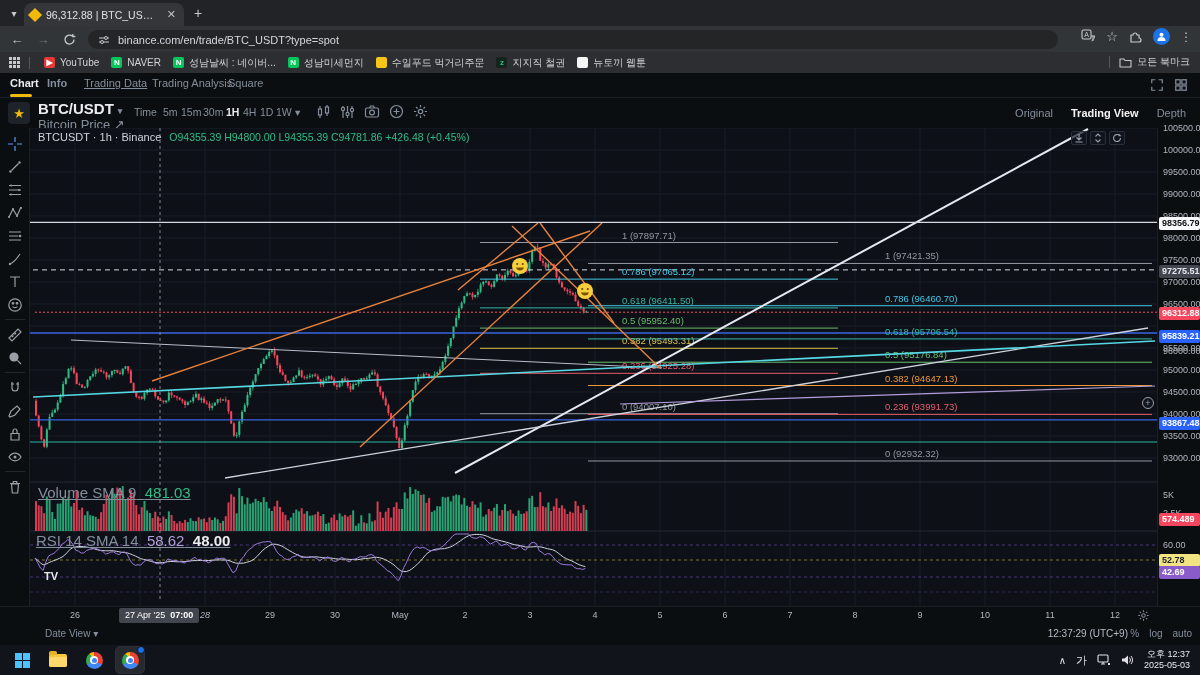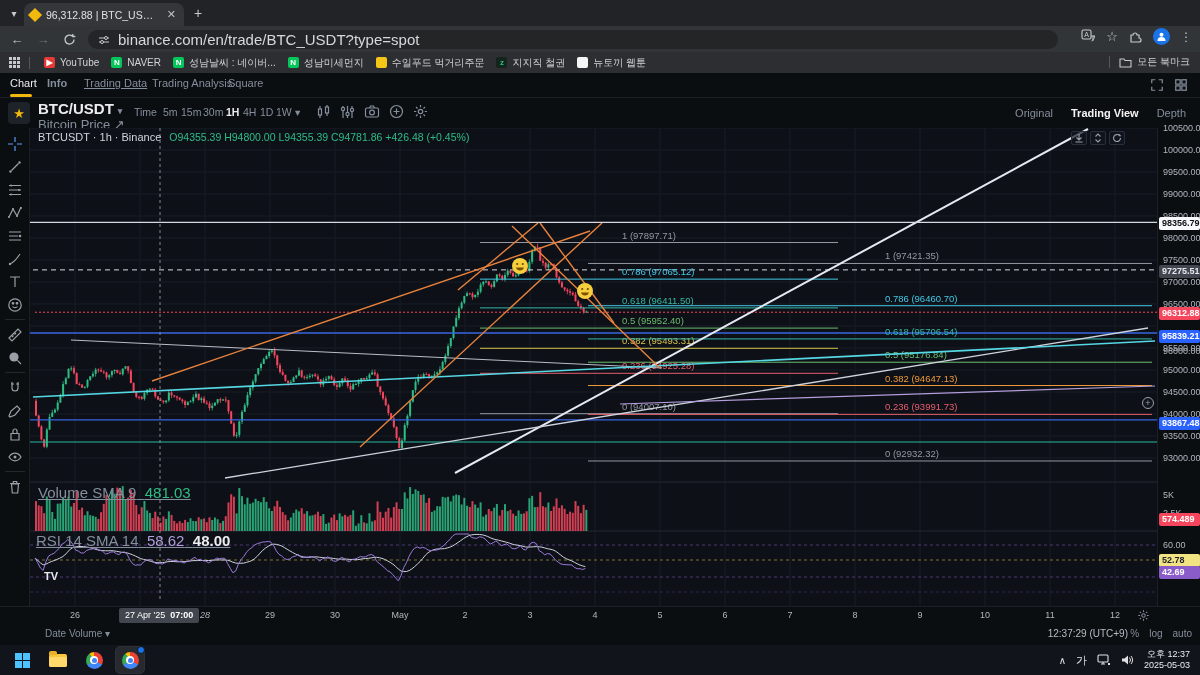--- a/index.html
+++ b/index.html
@@ -11,35 +11,35 @@
   .tab-search{position:absolute;left:6px;top:5px;width:16px;height:16px;color:#c7cacd;font-size:10px;display:flex;align-items:center;justify-content:center;}
   .tab{position:absolute;left:24px;top:3px;width:160px;height:23px;background:#35363a;border-radius:8px 8px 0 0;display:flex;align-items:center;padding:0 6px;gap:6px;}
   .favicon{width:10px;height:10px;background:#F0B90B;transform:rotate(45deg);flex:0 0 auto;}
   .tab-title{color:#dfe1e5;font-size:10.5px;white-space:nowrap;overflow:hidden;text-overflow:ellipsis;width:118px;}
   .tab-close{color:#bdc1c6;font-size:11px;width:14px;text-align:center;cursor:pointer;}
   .newtab{position:absolute;left:194px;top:6px;color:#c7cacd;font-size:14px;line-height:14px;}
   .toolbar{position:absolute;left:0;top:26px;width:1200px;height:26px;background:#323538;display:flex;align-items:center;}
   .navbtn{color:#c7cacd;font-size:13px;width:26px;text-align:center;}
   .navbtn.dim{color:#6e7174;}
   .urlbar{position:absolute;left:88px;top:30px;width:970px;height:19px;background:#232527;border-radius:10px;display:flex;align-items:center;padding:0 10px;gap:8px;}
-  .url-text{color:#d5d8dc;font-size:15px;}
+  .url-text{color:#d5d8dc;font-size:11px;}
   .tool-ic{color:#c7cacd;}
   .browser-right{position:absolute;right:8px;top:28px;display:flex;align-items:center;gap:10px;}
   .avatar{width:17px;height:17px;border-radius:50%;background:#1a73e8;display:flex;align-items:center;justify-content:center;}
   .bookmarks{position:absolute;left:0;top:52px;width:1200px;height:21px;background:#2c2e31;display:flex;align-items:center;padding:0 8px;gap:4px;}
   .bm{display:flex;align-items:center;gap:5px;padding:0 6px;height:16px;}
   .bm-ic{width:11px;height:11px;border-radius:2px;display:flex;align-items:center;justify-content:center;font-size:8px;font-weight:bold;flex:0 0 auto;}
   .bm-label{color:#d0d3d7;font-size:10px;white-space:nowrap;}
   .bm-sep{width:1px;height:12px;background:#54575b;margin:0 4px;}
   .all-bm{position:absolute;right:10px;top:55px;display:flex;align-items:center;gap:5px;color:#d0d3d7;font-size:10px;}
   
   .page{position:absolute;left:0;top:73px;width:1200px;height:572px;background:#0b0e11;}
   .bnav{position:absolute;left:0;top:1px;width:1200px;height:24px;border-bottom:1px solid #1b2027;}
   .bnav-tab{position:absolute;top:3px;font-size:11px;color:#848e9c;cursor:pointer;}
-  .bnav-tab.active{color:#eaecef;font-weight:normal;}
+  .bnav-tab.active{color:#eaecef;font-weight:bold;}
   .bnav-underline{position:absolute;height:3px;width:22px;background:#F0B90B;border-radius:2px;}
   .symrow{position:absolute;left:0;top:25px;width:1200px;height:30px;}
   .star-box{position:absolute;left:8px;top:4px;width:22px;height:22px;background:#1e2329;border-radius:4px;color:#F0B90B;font-size:13px;display:flex;align-items:center;justify-content:center;}
   .pair{position:absolute;left:38px;top:2px;color:#eaecef;font-size:15px;font-weight:bold;}
   .pair-caret{color:#848e9c;font-size:9px;margin-left:4px;}
   .pair-sub{position:absolute;left:38px;top:19px;color:#848e9c;font-size:13px;}
   .tf{position:absolute;top:8px;font-size:10.5px;color:#848e9c;cursor:pointer;}
   .tf.active{color:#eaecef;font-weight:bold;}
   .tfrow-ic{position:absolute;top:6px;color:#848e9c;}
   .views{position:absolute;top:9px;right:14px;display:flex;gap:18px;font-size:11px;color:#848e9c;}
@@ -1137,21 +1137,21 @@
           <div class="ttick" style="left: 725px;">6</div>
           <div class="ttick" style="left: 790px;">7</div>
           <div class="ttick" style="left: 855px;">8</div>
           <div class="ttick" style="left: 920px;">9</div>
           <div class="ttick" style="left: 985px;">10</div>
           <div class="ttick" style="left: 1050px;">11</div>
           <div class="ttick" style="left: 1115px;">12</div>
         </div>
 
       <div class="chart-footer">
-        <div class="date-range">Date Volume ▾</div>
+        <div class="date-range">Date View ▾</div>
         <div class="clockline">12:37:29 (UTC+9)</div>
         <div class="fgear">
           <svg class="ic" width="13" height="13" viewBox="0 0 15 15">
               <g stroke="#848e9c" stroke-width="1.2" fill="none">
                 <circle cx="7.5" cy="7.5" r="2"></circle>
                 <path d="M7.5 1.5v2M7.5 11.5v2M1.5 7.5h2M11.5 7.5h2M3.2 3.2l1.4 1.4M10.4 10.4l1.4 1.4M11.8 3.2l-1.4 1.4M4.6 10.4l-1.4 1.4"></path>
               </g>
             </svg>
         </div>
         <div class="axis-opts" id="axis-opts">

